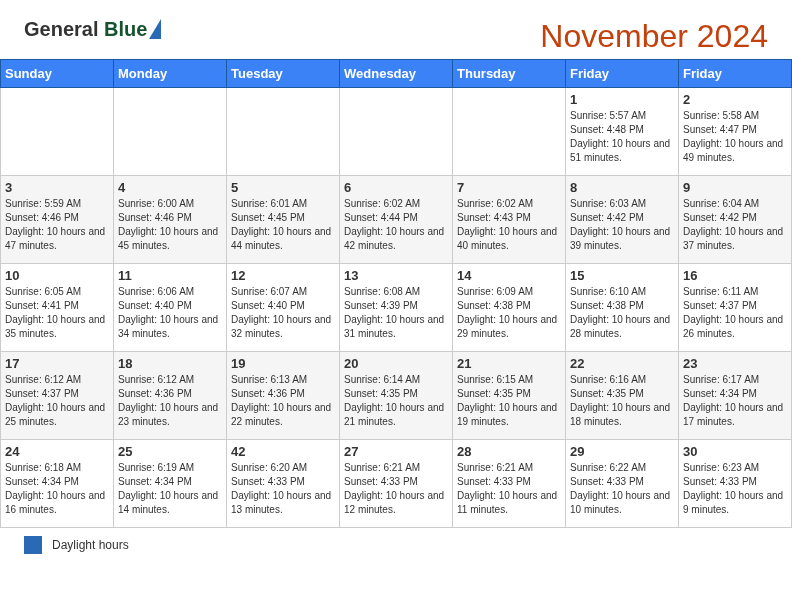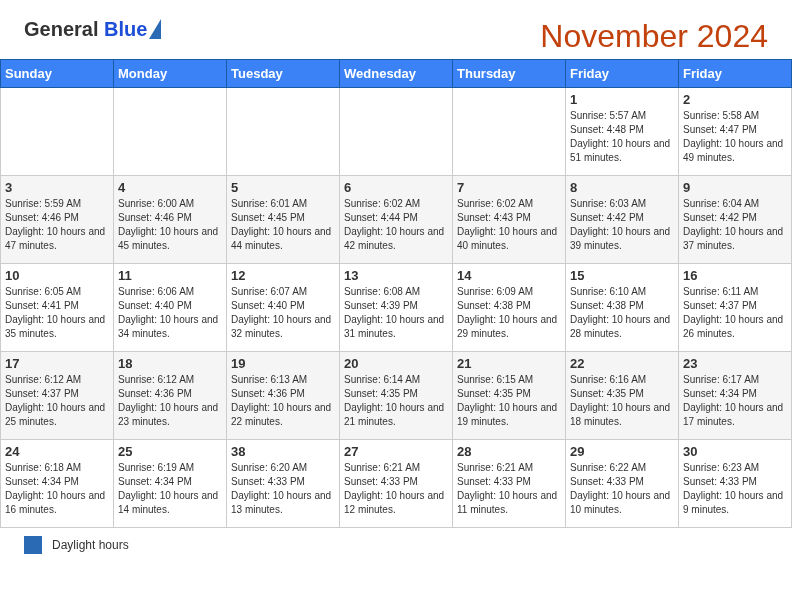--- a/index.html
+++ b/index.html
@@ -89,21 +89,21 @@
     }
   </style>
 </head>
 <body>
 
 <div class="header">
   <div class="logo">
     <div>
       <div style="font-size:20px;font-weight:bold;line-height:1.1;">
         <span style="color:#333;">General</span>
-        <span style="color:#1d4ed8;text-align:right;">Blue</span>
+        <span style="color:#14532d;text-align:right;">Blue</span>
       </div>
     </div>
     <div style="display:flex;flex-direction:column;justify-content:center;margin-left:2px;">
       <div style="width:0;height:0;border-left:12px solid transparent;border-bottom:20px solid #2a6ab5;margin-bottom:1px;"></div>
     </div>
   </div>
   <div class="title-block">
     <div class="month-title">November 2024</div>
   </div>
 </div>
@@ -279,21 +279,21 @@
 Sunset: 4:34 PM
 Daylight: 10 hours and 16 minutes.</div>
         </td>
         <td>
           <span class="day-num">25</span>
           <div class="day-info">Sunrise: 6:19 AM
 Sunset: 4:34 PM
 Daylight: 10 hours and 14 minutes.</div>
         </td>
         <td>
-          <span class="day-num">38</span>
+          <span class="day-num">42</span>
           <div class="day-info">Sunrise: 6:20 AM
 Sunset: 4:33 PM
 Daylight: 10 hours and 13 minutes.</div>
         </td>
         <td>
           <span class="day-num">27</span>
           <div class="day-info">Sunrise: 6:21 AM
 Sunset: 4:33 PM
 Daylight: 10 hours and 12 minutes.</div>
         </td>

